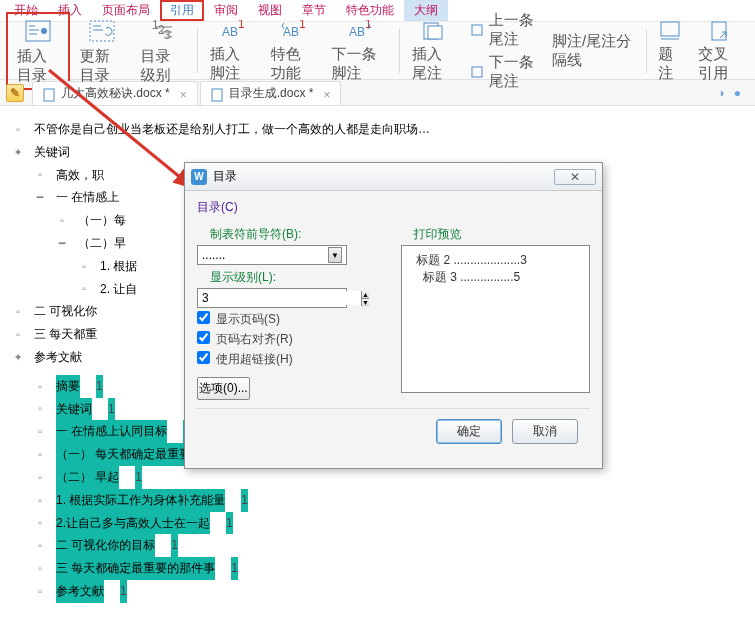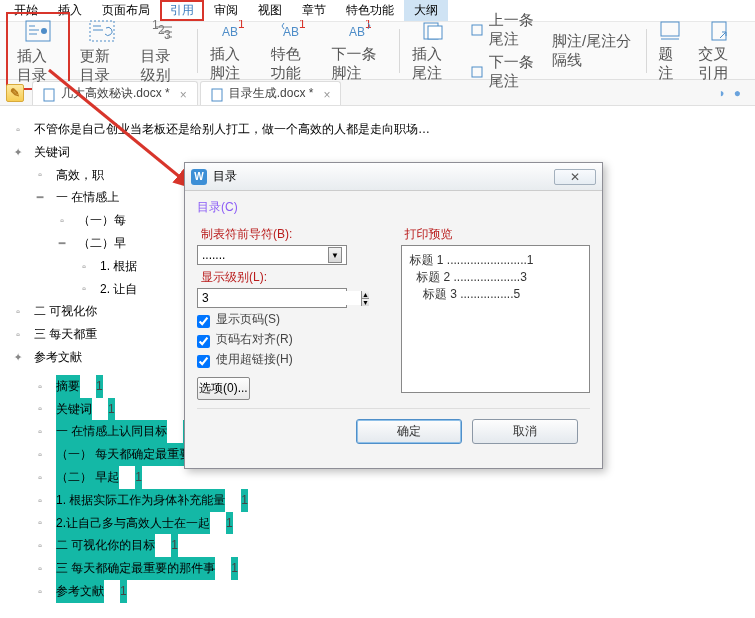--- a/index.html
+++ b/index.html
@@ -1,18 +1,18 @@
 <!DOCTYPE html>
 <html><head>
 <meta charset="utf-8">
 <style>
 *{margin:0;padding:0;box-sizing:border-box;font-family:"Microsoft YaHei",SimSun,sans-serif;font-size:12px}
 body{background:#fff;width:755px;height:618px;overflow:hidden;position:relative}
 .menubar{height:22px;background:#fff;border-bottom:1px solid #e8e8e8;display:flex;align-items:center;padding:0 4px}
-.menubar .mi{padding:2px 10px;color:#000000;cursor:pointer}
+.menubar .mi{padding:2px 10px;color:#be185d;cursor:pointer}
 .menubar .mi.active{color:#3b7cbe}
 .menubar .mi.hl{border:2px solid #d8352b;padding:0 8px}
 .ribbon{height:58px;display:flex;align-items:center;gap:4px;padding:4px 6px;border-bottom:1px solid #e0e0e0;background:#fafafa}
 .rbtn{display:flex;flex-direction:column;align-items:center;justify-content:center;padding:2px 6px;color:#555;gap:2px;position:relative}
 .rbtn .ic{width:24px;height:24px;display:flex;align-items:center;justify-content:center}
 .rbtn.big .ic{width:28px;height:28px}
 .rbtn .sub{font-size:15px;color:#555}
 .rbtn.disabled{color:#aaa}
 .sep{width:1px;height:44px;background:#d8d8d8;margin:0 2px}
 .hl-box{border:2px solid #d8352b;padding:1px 3px}
@@ -29,38 +29,38 @@
 .ind2{margin-left:44px}
 .ind3{margin-left:66px}
 .sel{background:#14b8a6}
 .num{color:#444;margin-left:6px}
 .arrow{position:absolute;left:44px;top:42px;pointer-events:none;z-index:5}
 .dialog{position:absolute;left:184px;top:162px;width:419px;background:#f4f4f4;border:1px solid #8e8e96;box-shadow:3px 3px 8px rgba(0,0,0,.25);z-index:10}
 .dlg-title{height:28px;background:linear-gradient(180deg,#fdfdfe,#e8ecef);display:flex;align-items:center;padding:0 6px;gap:6px;border-bottom:1px solid #ccc}
 .dlg-title .wicon{width:16px;height:16px;background:#3d8fd6;border-radius:3px;color:#fff;font-size:10px;display:flex;align-items:center;justify-content:center;font-weight:bold}
 .dlg-close{margin-left:auto;width:42px;height:16px;border:1px solid #a3b0bd;border-radius:2px;display:flex;align-items:center;justify-content:center;color:#555;background:linear-gradient(180deg,#f8fafd,#e6edf3)}
 .dlg-body{padding:8px 12px 12px}
-.gb-title{color:#8b5cf6;margin-bottom:6px}
+.gb-title{color:#4c1d95;margin-bottom:6px}
 .gb{display:flex;gap:14px}
 .col{flex:1}
-.lbl{color:#b91c1c;margin:4px 4px 2px}
+.lbl{color:#15803d;margin:4px 13px 2px}
 .sel-input{width:150px;height:20px;border:1px solid #888;background:#fff;display:flex;align-items:center;padding:0 4px;justify-content:space-between}
 .dd-btn{width:14px;height:16px;background:linear-gradient(180deg,#f3f3f3,#d8d8d8);border:1px solid #888;display:flex;align-items:center;justify-content:center;font-size:8px}
 .spin{width:150px;height:20px;border:1px solid #888;background:#fff;display:flex;align-items:center}
 .spin input{border:0;flex:1;padding:0 4px;outline:none;font-size:12px}
 .spin .sbtns{width:16px;display:flex;flex-direction:column;border-left:1px solid #888}
 .spin .sb{flex:1;background:linear-gradient(180deg,#f3f3f3,#d8d8d8);display:flex;align-items:center;justify-content:center;font-size:7px;border-bottom:1px solid #888}
 .spin .sb:last-child{border-bottom:0}
-.chk{display:flex;align-items:flex-end;gap:6px;margin:3px 0;color:#444}
+.chk{display:flex;align-items:flex-start;gap:6px;margin:3px 0;color:#444}
 .chk input{width:13px;height:13px}
 .preview{border:1px solid #888;background:#fff;height:148px;padding:6px 8px;font-size:11px;color:#333}
 .preview .prow{display:flex;justify-content:space-between;white-space:pre}
 .opts-btn{margin-top:6px;padding:2px 1px;border:1px solid #888;background:linear-gradient(180deg,#fdfdfd,#e8e8e8);border-radius:2px}
 .dlg-foot{display:flex;justify-content:flex-end;gap:10px;padding:10px 12px 12px;border-top:1px solid #ddd;margin-top:8px}
-.dbtn{padding:3px 40px;border:1px solid #8c98a6;background:linear-gradient(180deg,#fdfdfd,#e4e9ee);border-radius:3px;color:#333}
+.dbtn{padding:3px 20px;border:1px solid #8c98a6;background:linear-gradient(180deg,#fdfdfd,#e4e9ee);border-radius:3px;color:#333}
 .dbtn.primary{border:1px solid #4f8fc9;box-shadow:0 0 0 1px #8fc0e8 inset}
 .doc-ic{width:14px;height:14px;color:#4e8dc8}
 svg{display:block}
 .right-icons{margin-left:auto;display:flex;gap:8px;padding-right:8px}
 </style>
 </head>
 <body>
 
 <div class="menubar">
   <span class="mi">开始</span>
@@ -363,21 +363,20 @@
           </label>
         <label class="chk">
             <input type="checkbox" checked="" style="">
             <span>使用超链接(H)</span>
           </label>
         <button class="opts-btn">选项(0)...</button>
       </div>
       <div class="col">
         <div class="lbl">打印预览</div>
         <div class="preview" id="preview-box">
-            <div class="prow">标题 1 ........................1</div>
             <div class="prow">  标题 2 ....................3</div>
             <div class="prow">    标题 3 ................5</div>
           </div>
       </div>
     </div>
     <div class="dlg-foot">
       <button class="dbtn primary">确定</button>
       <button class="dbtn">取消</button>
     </div>
   </div>

